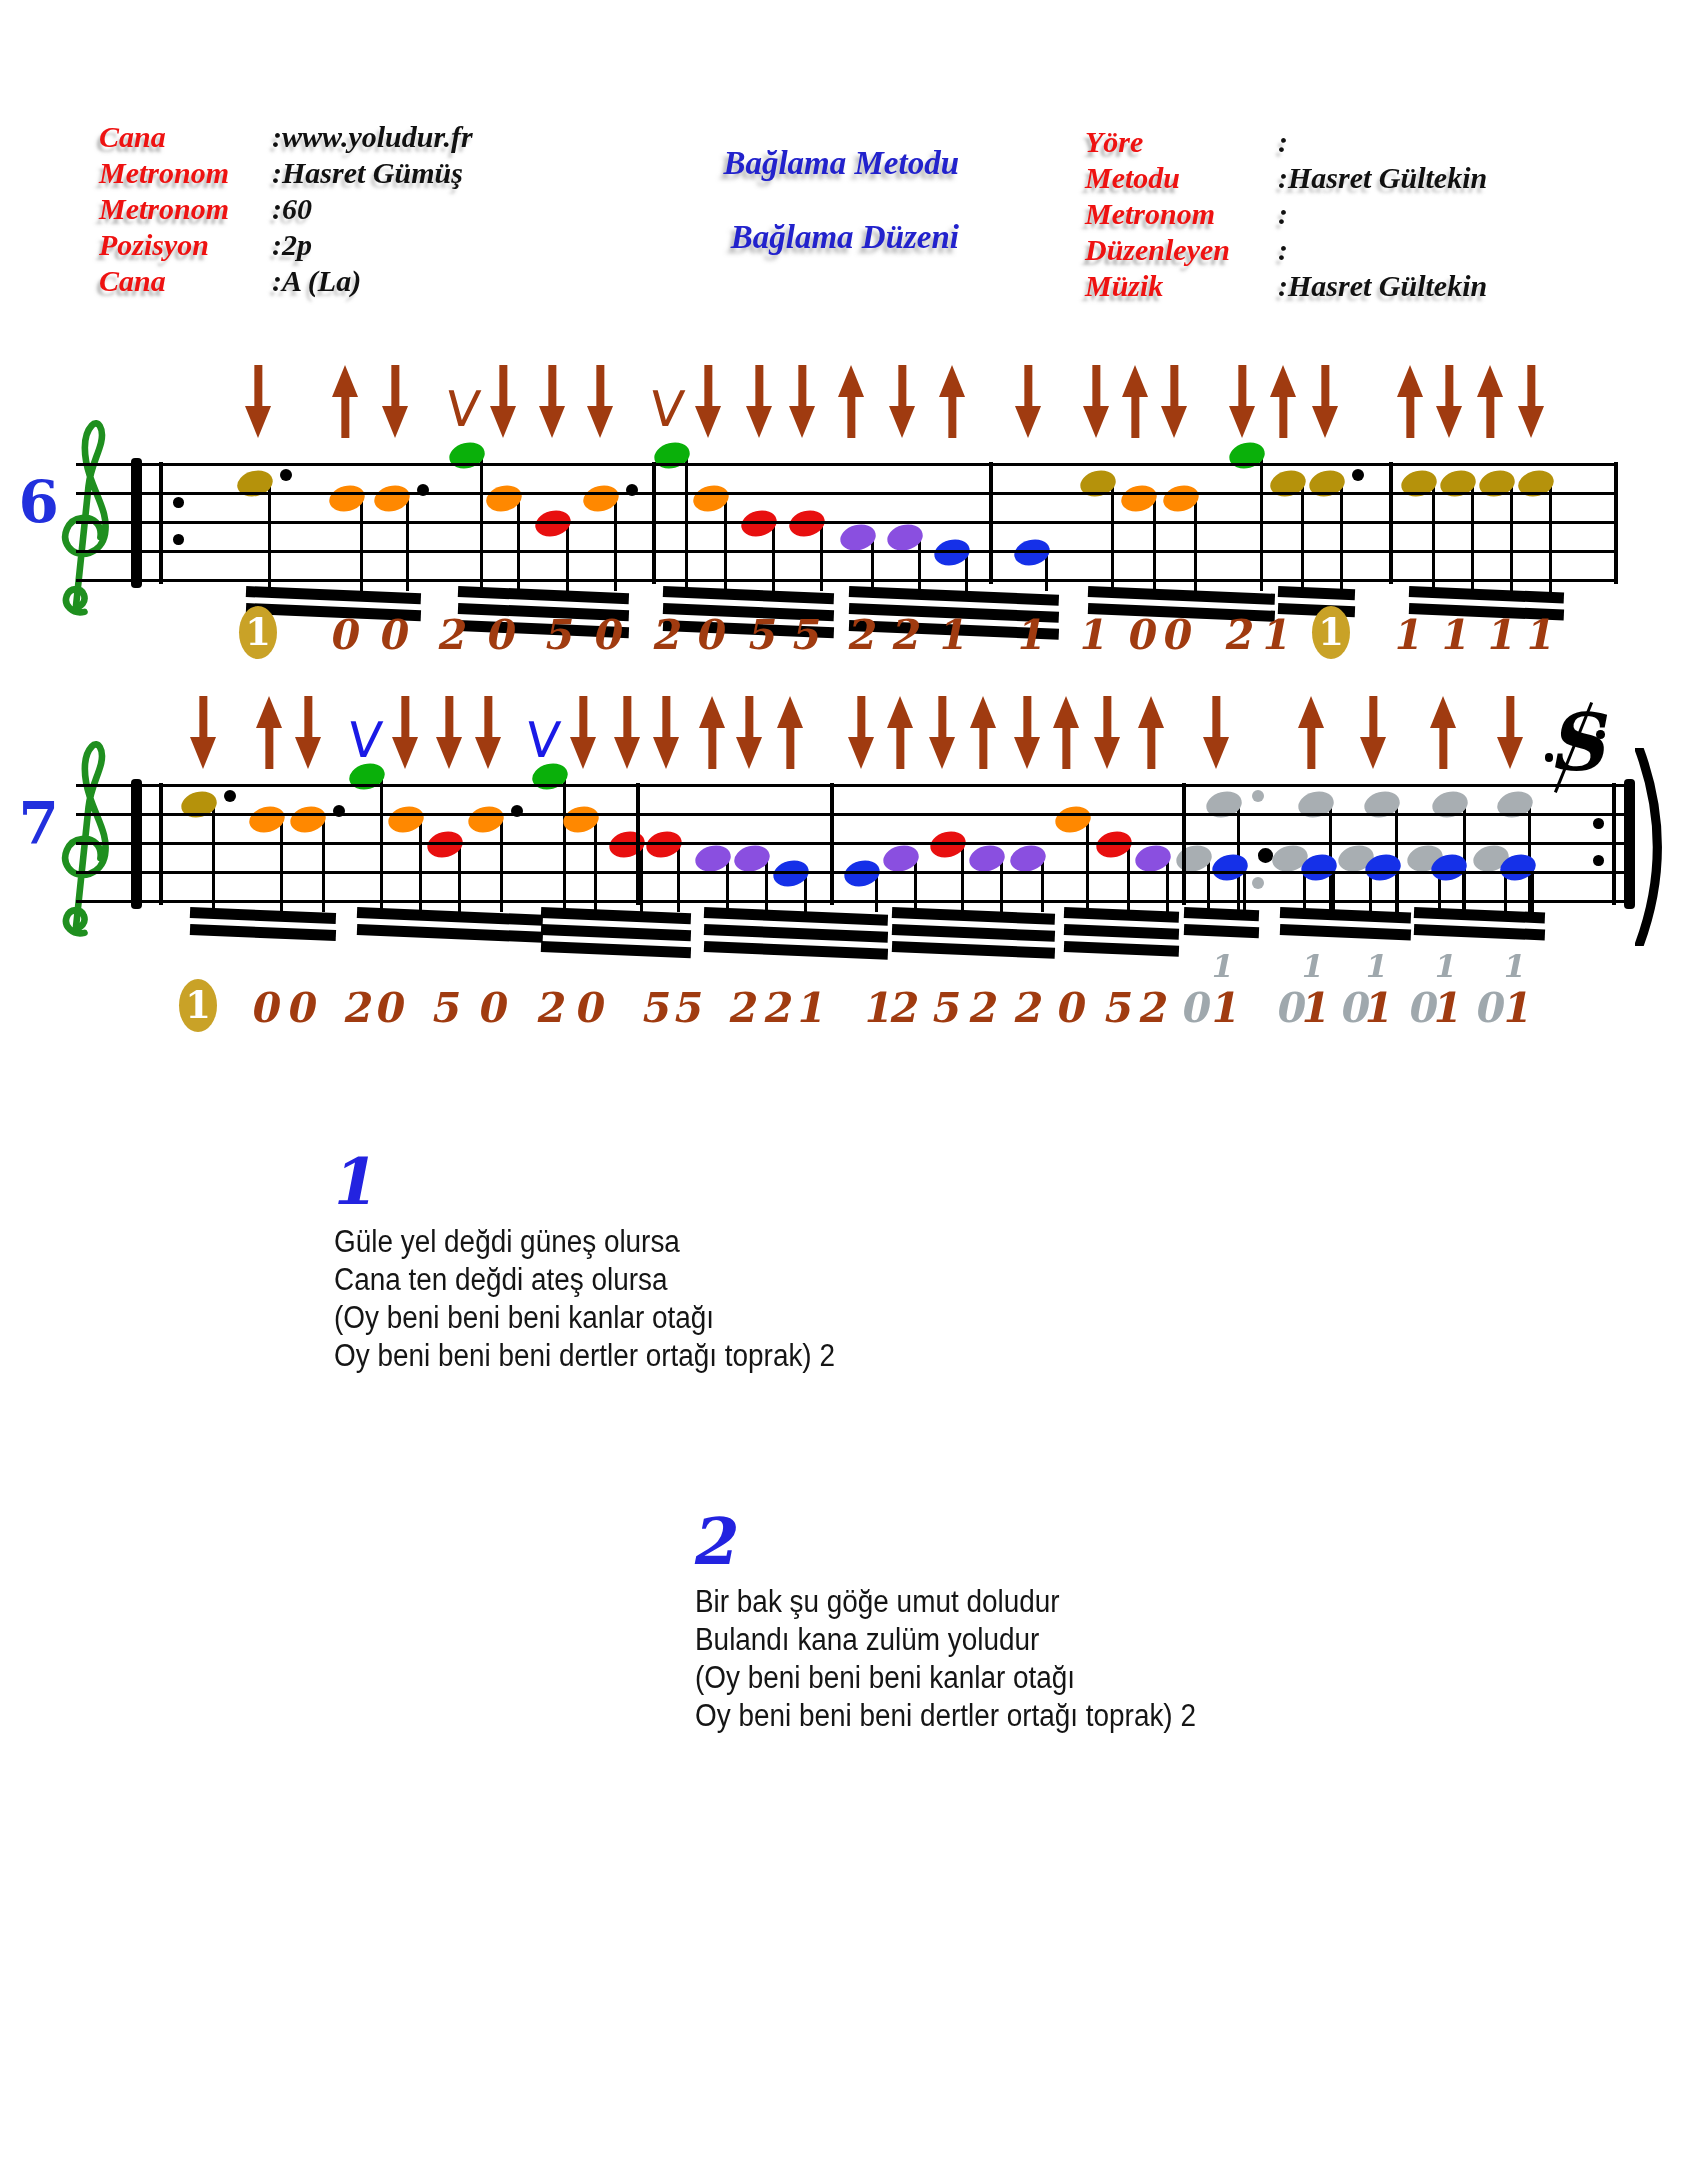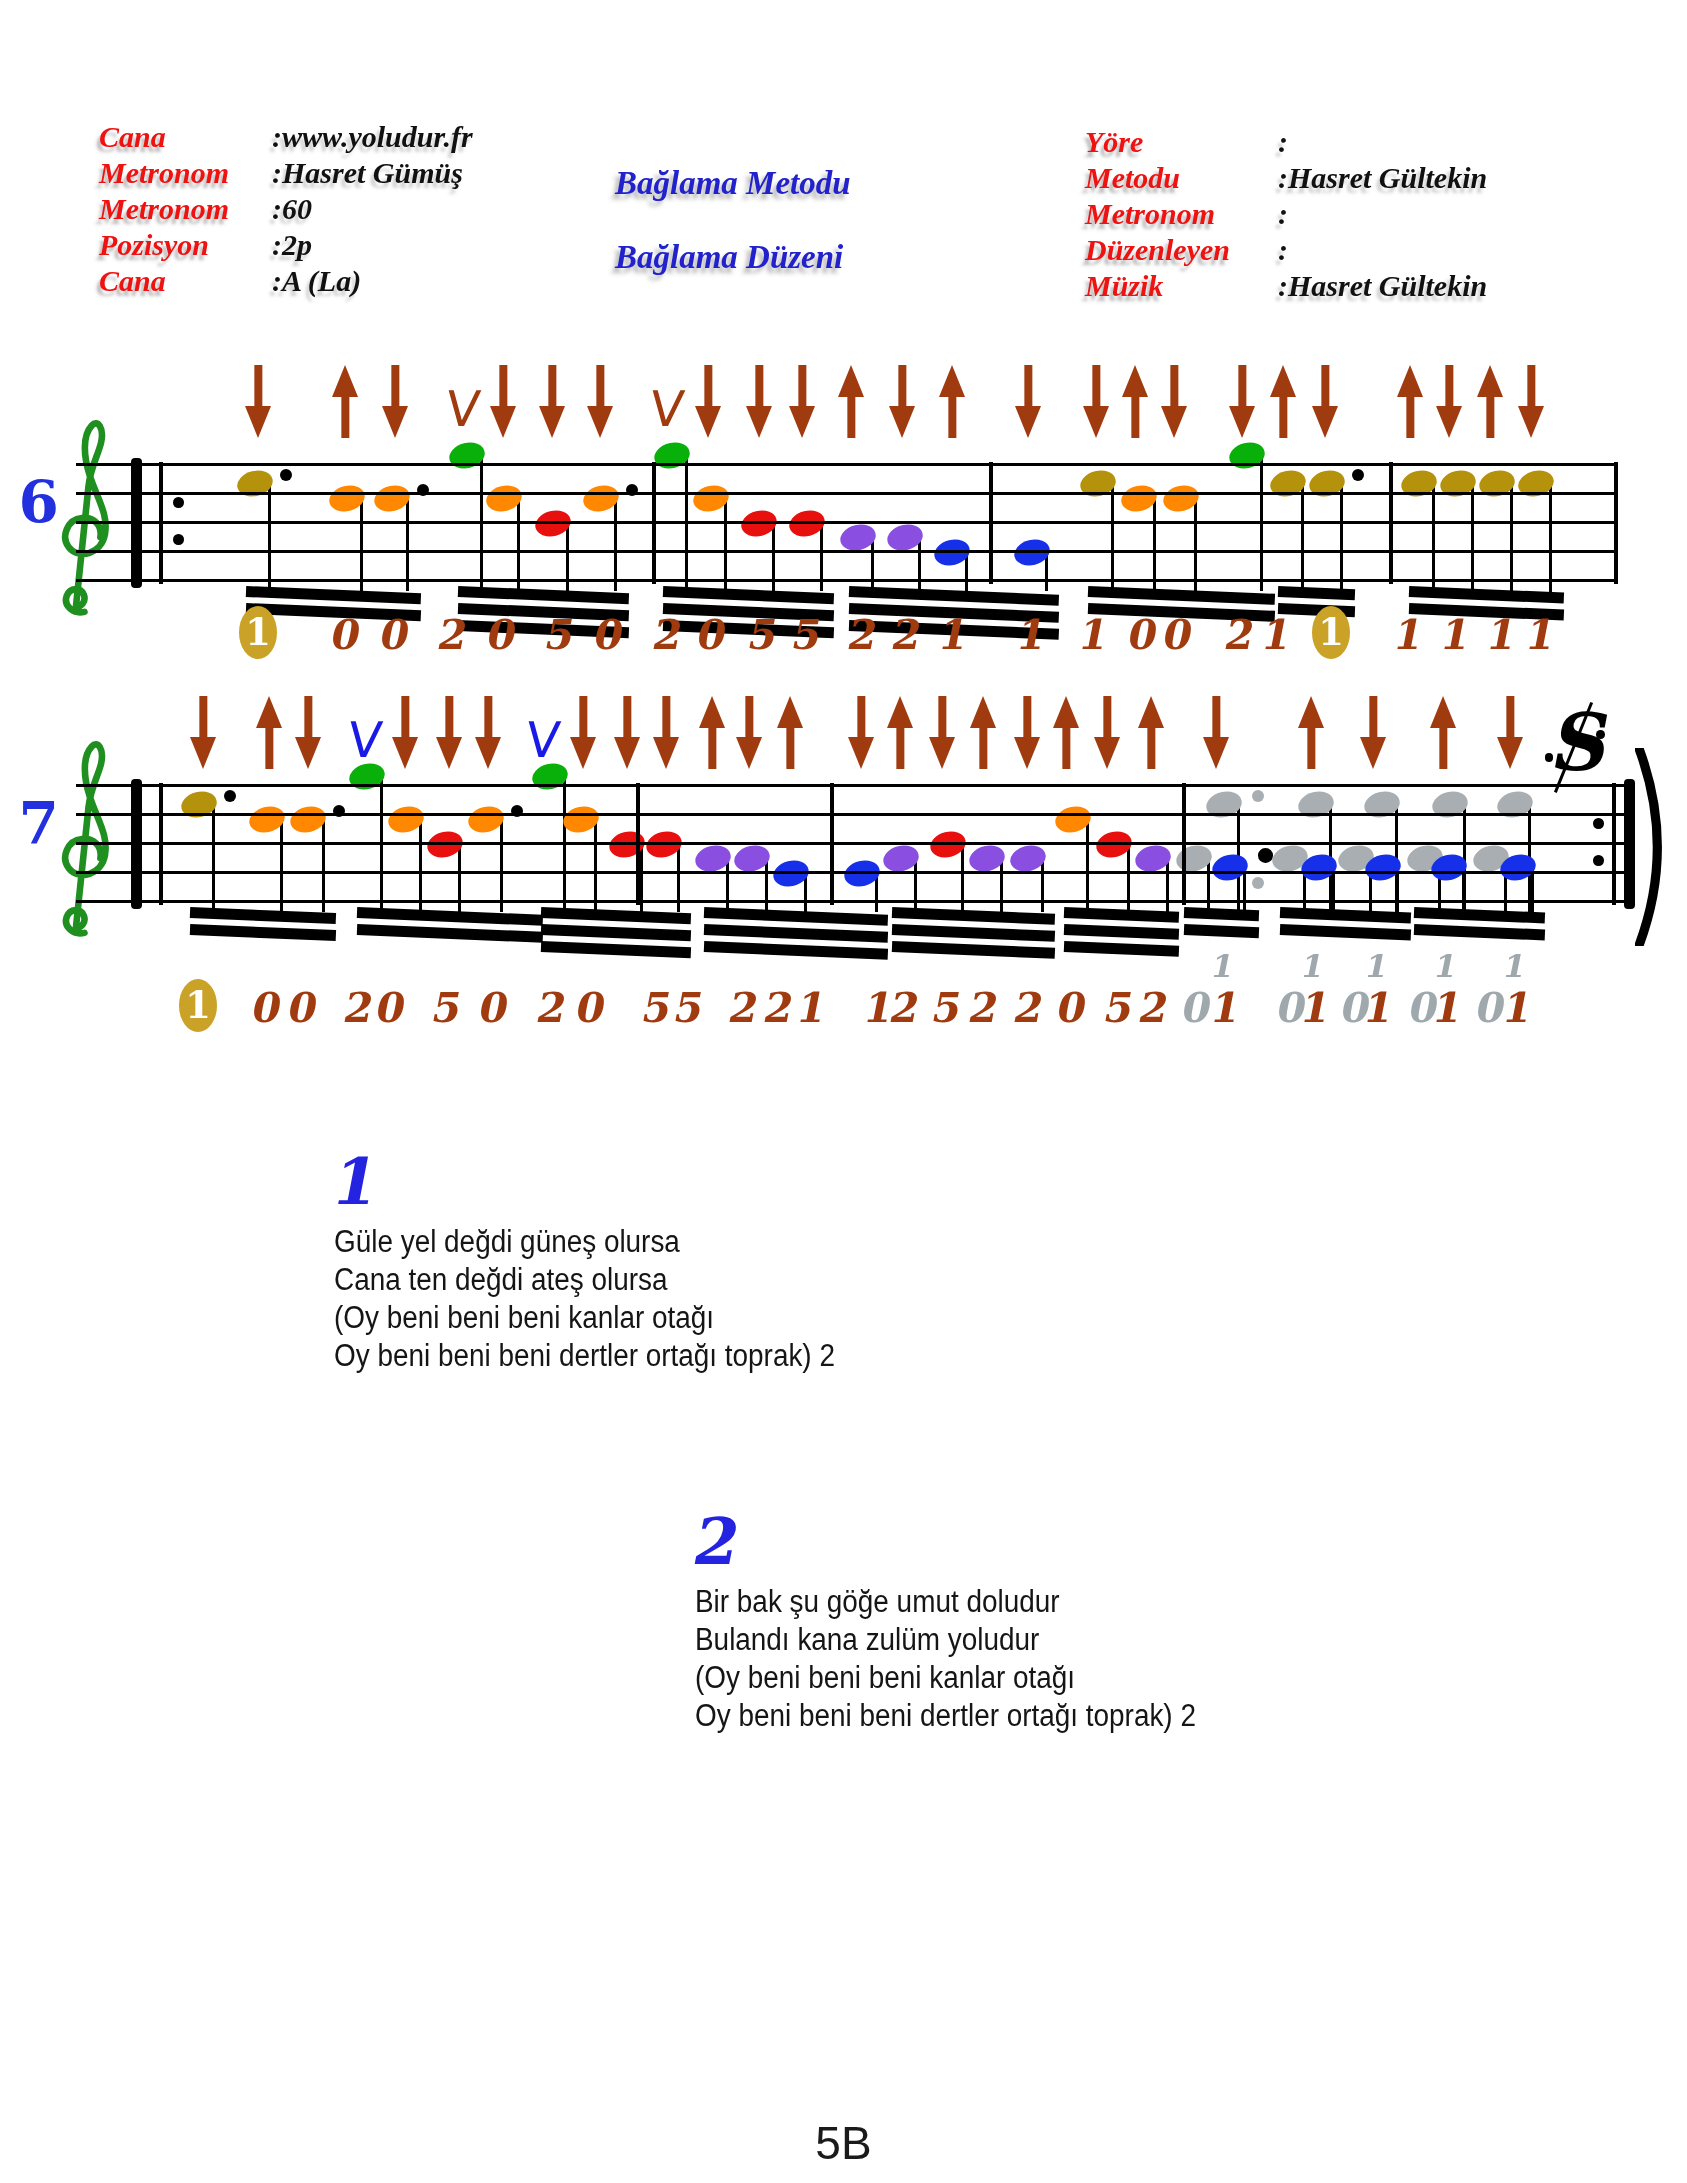--- a/index.html
+++ b/index.html
@@ -10,21 +10,21 @@
          font-size:62px;font-weight:bold;font-style:italic;color:#2222cc;
          text-shadow:-6.6px 8px 6px rgba(90,90,90,.6);letter-spacing:1.3px;}
   .info-block{position:absolute;font-size:30px;font-weight:bold;font-style:italic;}
   .info-row{display:flex;height:36px;line-height:36px;}
   .info-label{color:#ee1211;text-shadow:-3.3px 4.6px 3.3px rgba(120,120,120,.5);}
   .info-value{color:#111;text-shadow:-3.3px 4.6px 3.3px rgba(150,150,150,.45);}
   #info-left{left:99px;top:119px;}
   #info-left .info-label{width:173px;}
   #info-right{left:1085px;top:124px;}
   #info-right .info-label{width:193px;}
-  .center-block{position:absolute;left:615px;top:165px;width:344px;text-align:left;}
+  .center-block{position:absolute;left:615px;top:145px;width:344px;text-align:right;}
   .center-line{font-size:33px;font-weight:bold;font-style:italic;color:#2222cc;
                text-shadow:-4px 5.3px 4px rgba(110,110,110,.5);margin-bottom:37px;}
   
   .strokes{position:absolute;left:0;width:1687px;height:86px;}
   .arrow{position:absolute;width:26.5px;height:73px;top:0;}
   .arrow .shaft{position:absolute;left:50%;transform:translateX(-50%);width:7.3px;background:#a03b10;}
   .arrow.down .shaft{top:0;height:42px;}
   .arrow.down .head{position:absolute;bottom:0;left:0;width:0;height:0;
         border-left:13.2px solid transparent;border-right:13.2px solid transparent;
         border-top:32px solid #a03b10;}
@@ -651,15 +651,14 @@
   </div>
 
   <div class="verse" style="left:695px;top:1510px;">
     <div class="verse-num">2</div>
     <div class="verse-line">Bir bak şu göğe umut doludur</div>
     <div class="verse-line">Bulandı kana zulüm yoludur</div>
     <div class="verse-line">(Oy beni beni beni kanlar otağı</div>
     <div class="verse-line">Oy beni beni beni dertler ortağı toprak) 2</div>
   </div>
 
-  <div class="pagenum">5B</div>
 </div>
 
 
 </body></html>

